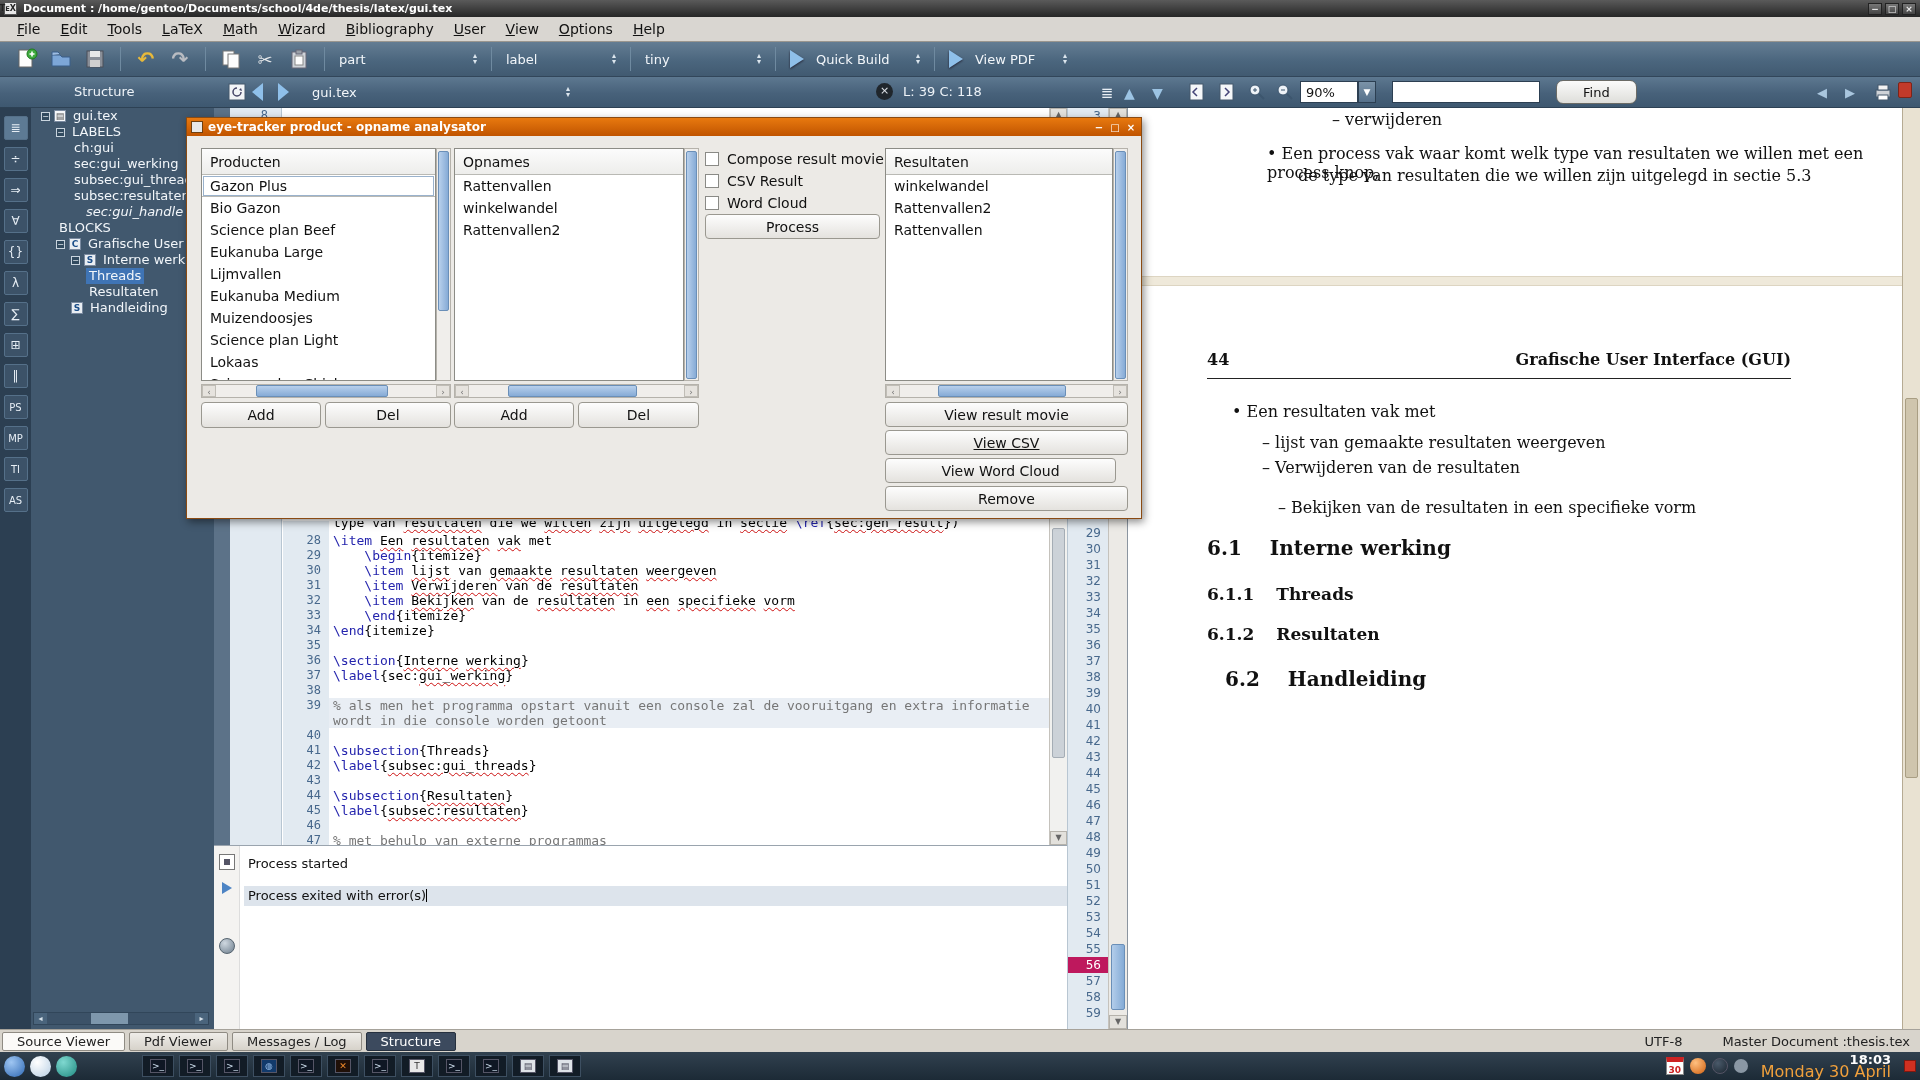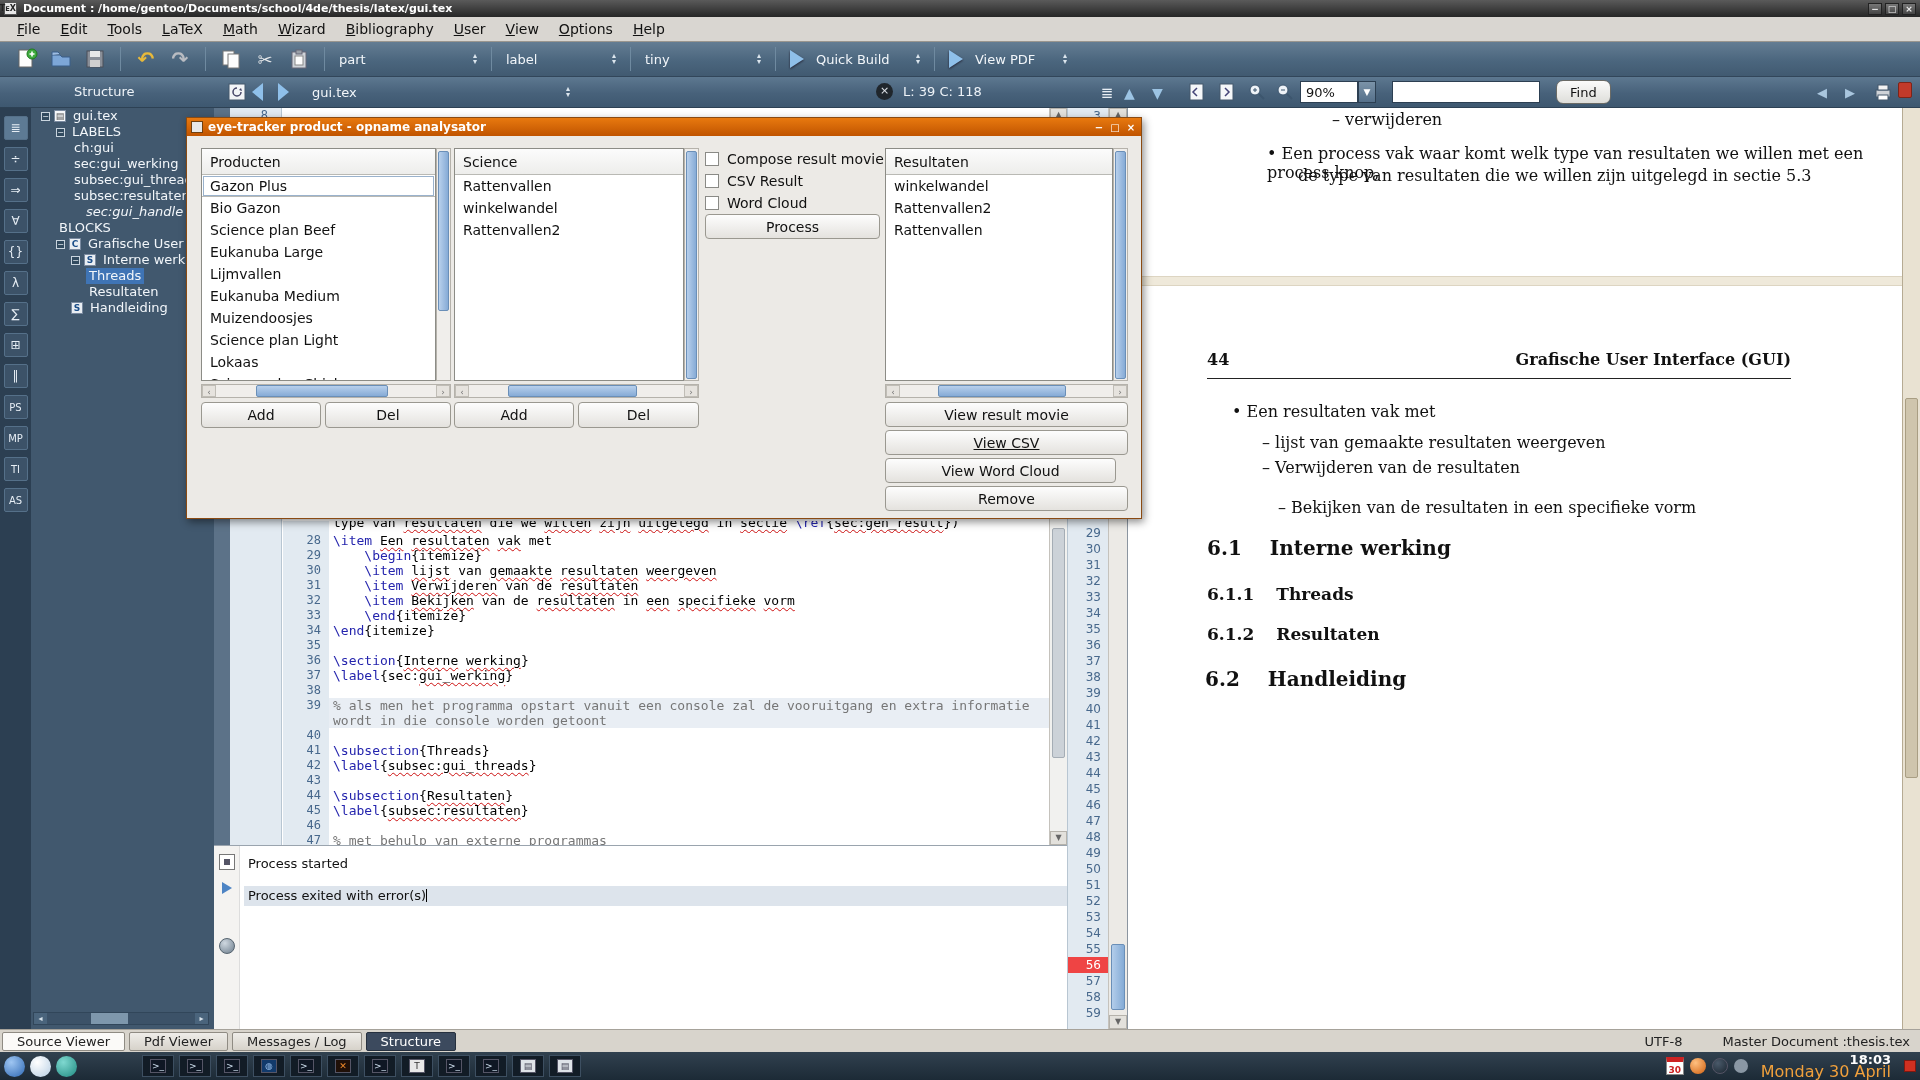--- a/index.html
+++ b/index.html
@@ -35,21 +35,21 @@
     padding:0 6px; position:relative; }
   .combo .spin { margin-left:auto; display:flex; flex-direction:column; line-height:6px; font-size:8px; color:#dce6ee; padding-left:10px;}
   .runarrow { width:0; height:0; border-left:14px solid #8fc0ea; border-top:9px solid transparent;
     border-bottom:9px solid transparent; margin:0 6px; filter:drop-shadow(0 1px 1px #223); }
   .t2txt { color:#eef3f8; font-size:13px; }
   .zoombox { background:#fff; color:#111; border:1px solid #2c3f52; height:22px; width:58px;
     display:flex; align-items:center; padding:0 5px; }
   .zoomdrop { width:18px; height:22px; background:linear-gradient(#7b93a8,#55708a); border:1px solid #2c3f52;
     color:#fff; font-size:9px; display:flex;align-items:center;justify-content:center;}
   .find-input { width:148px; height:22px; border:1px solid #2c3f52; background:#fff; font-size:13px; padding:0 4px;}
-  .findbtn { height:24px; padding:0 13px; background:linear-gradient(#fbfbfb,#dededa); border:1px solid #6b6b66;
+  .findbtn { height:24px; padding:0 26px; background:linear-gradient(#fbfbfb,#dededa); border:1px solid #6b6b66;
     border-radius:7px; font-size:13px; color:#111; display:flex; align-items:center; margin-left:8px;}
   .arrw { color:#a9c6de; font-size:13px; margin:0 5px; }
 
   
   .iconstrip { position:absolute; left:0; top:108px; width:31px; height:921px; background:#2c3f52;
     display:flex; flex-direction:column; align-items:center; padding-top:8px; gap:7px; }
   .stripbtn { width:24px; height:24px; background:#3c5268; border:1px solid #557089; color:#e6edf4;
     font-size:12px; display:flex; align-items:center; justify-content:center; border-radius:2px; }
   .stripbtn.active { background:#5d7a94; }
 
@@ -89,21 +89,21 @@
     background:#e2eaf1; }
   .code-row .ctext { padding-left:4px; flex:1; }
   .code-row.hl .ctext { background:#e9eef4; }
   .code-row.partial { height:12px; overflow:hidden; }
   .code-row.partial .ctext, .code-row.partial .gnum { margin-top:-6px; }
   .tok-c { color:#2424ad; }
   .tok-m { color:#767676; }
   .tok-s { text-decoration:underline; text-decoration-style:wavy; text-decoration-color:#cc1111;
     text-decoration-thickness:1px; text-underline-offset:2px; }
   .rg-num { height:16px; line-height:16px; text-align:right; padding-right:7px; color:#47688c; font-size:12px; }
-  .rg-num.sel { background:#ef4444; color:#fff; }
+  .rg-num.sel { background:#be185d; color:#fff; }
 
   
   .msgpanel { position:absolute; left:0px; top:737px; width:853px; height:184px; background:#fff;
     border-top:1px solid #9aa4ae; }
   .msgmargin { position:absolute; left:0; top:0; width:26px; height:100%; background:#f4f3f1; border-right:1px solid #ddd; }
   .msgline { position:absolute; left:30px; right:0; height:20px; line-height:20px; font-size:13px; color:#111; padding-left:4px; }
   .msgline.hl { background:#dde4ec; }
   .caret { display:inline-block; width:1px; height:13px; background:#000; vertical-align:-2px; }
   .msgicon { position:absolute; left:5px; width:16px; height:16px; }
   .micon-sq { background:#fff; border:1px solid #777; }
@@ -550,21 +550,21 @@
       <span class="hbtn">‹</span>
         <span class="htrack">
           <span class="hth"></span>
         </span>
         <span class="hbtn">›</span>
     </div>
     <div class="dlg-btn" style="left:14px;top:284px;width:120px;height:26px;">Add</div>
     <div class="dlg-btn" style="left:138px;top:284px;width:126px;height:26px;">Del</div>
 
     <div class="dlist" style="left:267px;top:30px;width:230px;height:233px;">
-      <div class="dlist-head">Science</div>
+      <div class="dlist-head">Opnames</div>
       <div id="opnItems">
           <div class="ditem">Rattenvallen</div>
           <div class="ditem">winkelwandel</div>
           <div class="ditem">Rattenvallen2</div>
         </div>
     </div>
     <div class="vscroll" style="left:497px;top:30px;height:233px;">
         <span class="vth" style="top:2px;height:228px;"></span>
       </div>
     <div class="hscroll" style="left:267px;top:266px;width:245px;">
@@ -638,21 +638,21 @@
     <div class="hrule" style="left:79px;top:270px;width:584px;"></div>
     <span class="pdftxt" style="left:104px;top:294px;">• <span>Een resultaten vak met</span></span>
     <div id="pdfDashes"></div>
     <div id="pdfSections"></div>
   <div class="pdftxt" style="left: 134px; top: 325px;">– lijst van gemaakte resultaten weergeven</div>
       <div class="pdftxt" style="left: 134px; top: 349.5px;">– Verwijderen van de resultaten</div>
       <div class="pdftxt" style="left: 150px; top: 374px; margin-top: 16px;">– Bekijken van de resultaten in een specifieke vorm</div>
       <div class="pdftxt sec1" style="left: 79px; top: 428px;"><span class="secnum">6.1</span><span>Interne werking</span></div>
       <div class="pdftxt sec2" style="left: 79px; top: 476px;"><span class="secnum">6.1.1</span><span>Threads</span></div>
       <div class="pdftxt sec2" style="left: 79px; top: 516px;"><span class="secnum">6.1.2</span><span>Resultaten</span></div>
-      <div class="pdftxt sec1" style="left: 77px; top: 559px;"><span class="secnum">6.2</span><span>Handleiding</span></div>
+      <div class="pdftxt sec1" style="left: 97px; top: 559px;"><span class="secnum">6.2</span><span>Handleiding</span></div>
     </div>
   <div class="pdf-scroll">
       <span class="pth"></span>
     </div>
 
   <div class="taskbar" id="taskbar">
       <div class="tb-orb" style="background: radial-gradient(circle at 35% 30%, rgb(159, 198, 242), rgb(45, 104, 180));"></div>
       <div class="tb-orb" style="background: radial-gradient(circle at 35% 30%, rgb(255, 255, 255), rgb(184, 207, 228));"></div>
       <div class="tb-orb" style="background: radial-gradient(circle at 35% 30%, rgb(127, 216, 208), rgb(31, 138, 128));"></div>
       <div class="taskwin" style="margin-left: 60px;">

